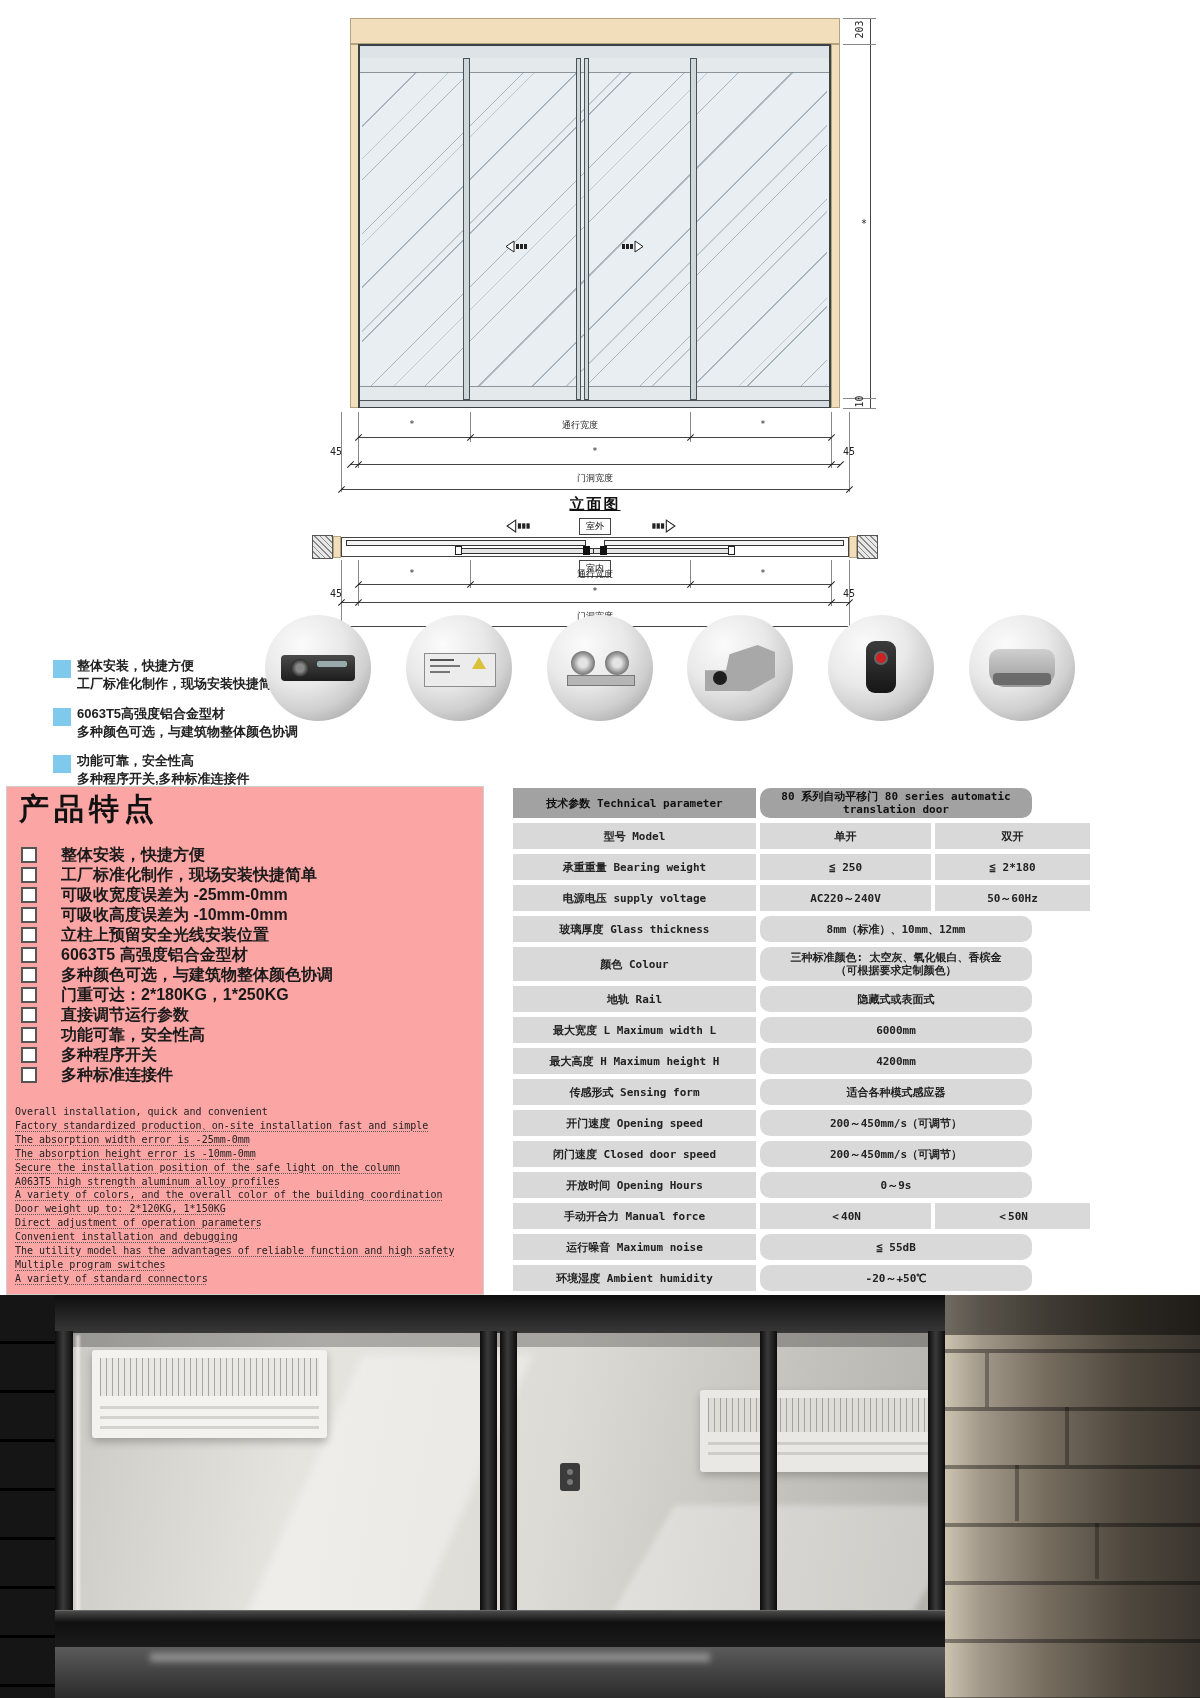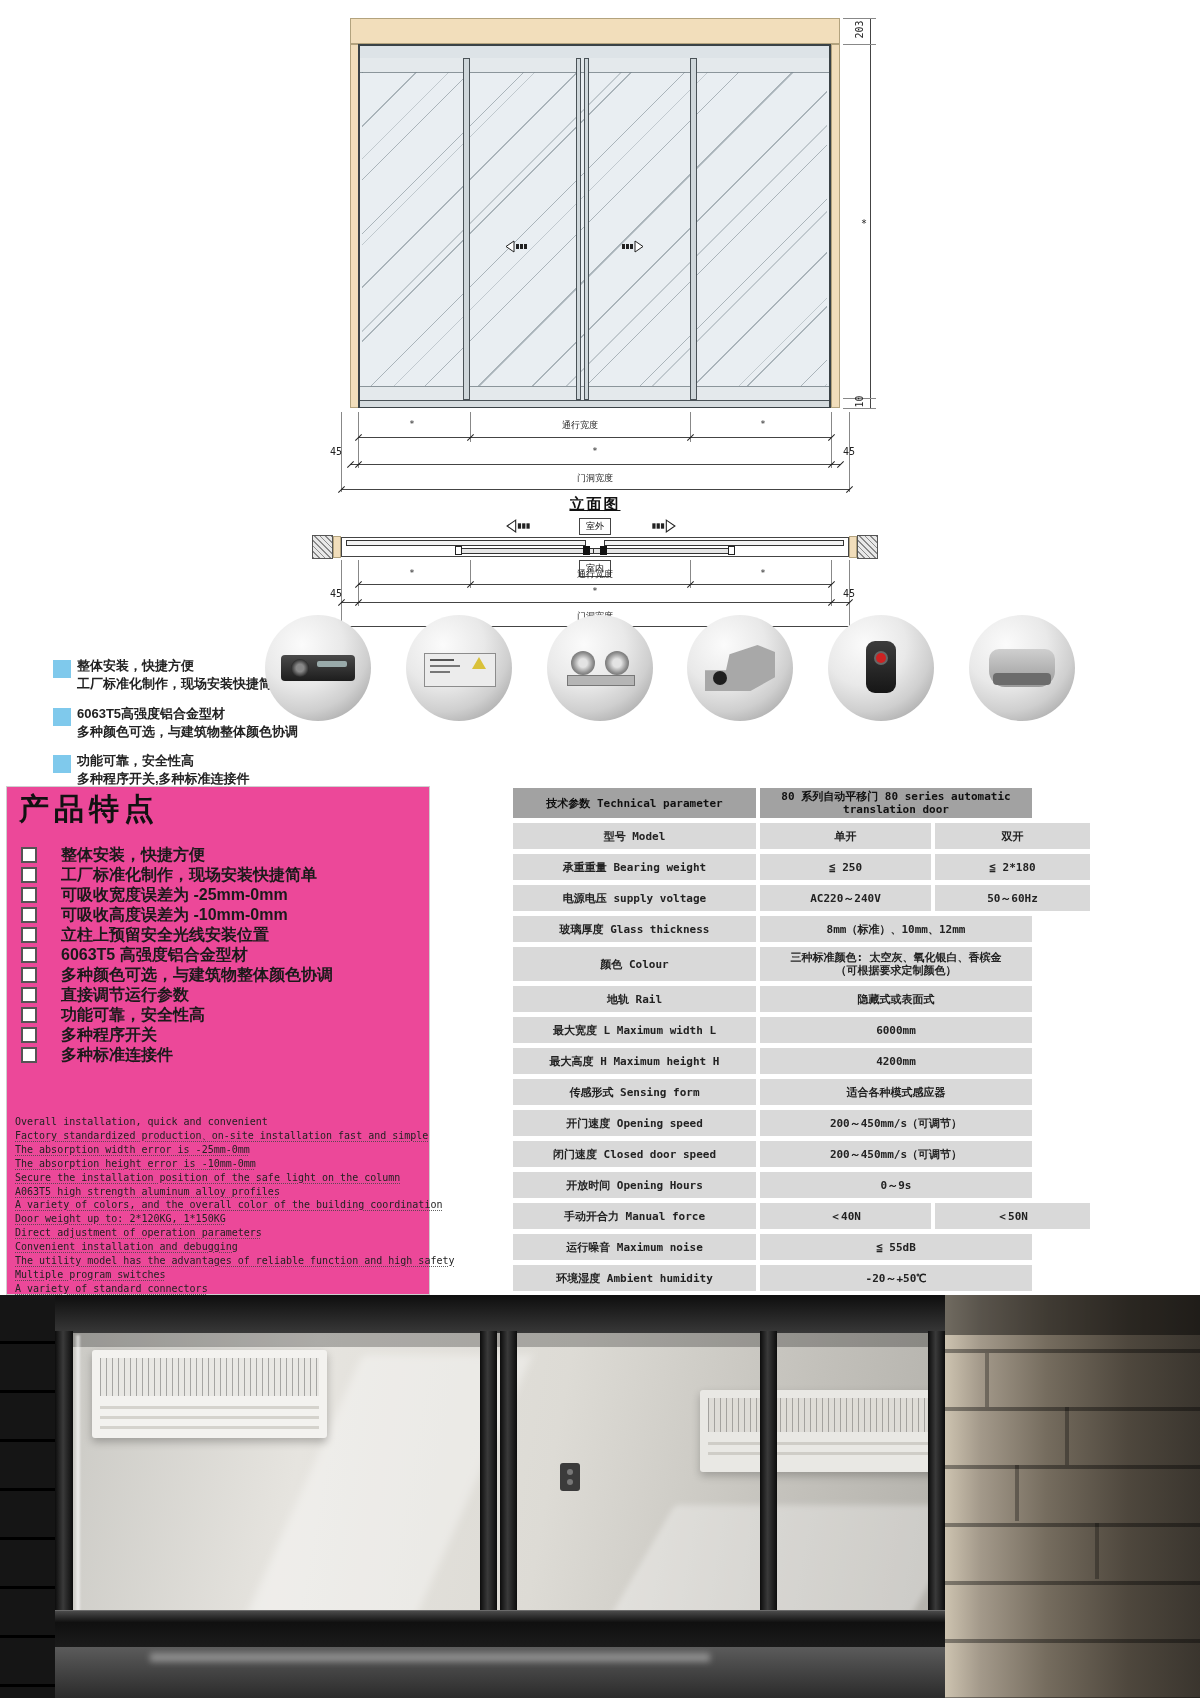--- a/index.html
+++ b/index.html
@@ -17,37 +17,37 @@
   .beige{background:#f2debb;border:1px solid #b3a37e;box-sizing:border-box;}
   .hatch{background:repeating-linear-gradient(45deg,#8a8a8a 0 1px,transparent 1px 4px),#e8e8e8;border:1px solid #555;box-sizing:border-box;}
   .frame{background:#cfd7db;border:1px solid #4a5257;box-sizing:border-box;}
   
   .hl-sq{position:absolute;width:18px;height:18px;background:#7fc9ec;}
   .hl-t{position:absolute;font:bold 13px "Liberation Sans",sans-serif;color:#222;line-height:18px;white-space:nowrap;}
   
   .circ{position:absolute;width:106px;height:106px;border-radius:50%;
         background:radial-gradient(circle at 35% 28%,#fbfbfb 0%,#e9e9e9 40%,#cfcfcf 65%,#8f8f8f 100%);}
   
-  #featpanel{position:absolute;left:6px;top:786px;width:424px;height:509px;background:#ec4899;border:1px solid #cfcfcf;box-sizing:border-box;}
+  #featpanel{position:absolute;left:6px;top:786px;width:478px;height:509px;background:#fca5a5;border:1px solid #cfcfcf;box-sizing:border-box;}
   .feat-title{position:absolute;left:12px;top:2px;font:bold 30px "Liberation Sans",sans-serif;letter-spacing:5px;color:#111;}
   .feat-list{position:absolute;left:12px;top:58px;width:430px;}
   .feat-item{display:flex;align-items:center;height:20px;}
   .cbx{width:12px;height:12px;border:2px solid #555;margin:0 24px 0 2px;flex:0 0 auto;background:#fff;}
   .feat-txt{font:bold 16px "Liberation Sans",sans-serif;color:#1a1a1a;white-space:nowrap;}
-  .eng-list{position:absolute;left:8px;top:318px;width:440px;margin-top:10px;}
+  .eng-list{position:absolute;left:8px;top:318px;width:440px;}
   .eng{font:10px "DejaVu Sans Mono",monospace;color:#222;line-height:13.9px;white-space:nowrap;}
   .u{text-decoration:underline dotted 1px rgba(70,70,70,.85);text-underline-offset:2px;}
   
   #spec{position:absolute;left:513px;top:788px;width:577px;display:flex;flex-direction:column;gap:5px;}
   .srow{display:flex;gap:4px;}
   .cell{background:#d9d9d9;display:flex;flex-direction:column;align-items:center;justify-content:center;
         font:600 11px "DejaVu Sans Mono","Liberation Sans",monospace;color:#222;text-align:center;line-height:13px;}
   .hcell{background:#a2a2a2;color:#101010;}
   .r30{height:30px;} .r26{height:26px;} .r34{height:34px;}
-  .wlab{width:243px;} .wv1{width:171px;} .wv2{width:155px;} .wspan{width:272px;}
+  .wlab{width:243px;} .wv1{width:171px;} .wv2{width:155px;} .wspan{width:272px;border-radius:10px;}
   
   #photo{position:absolute;left:0;top:1295px;width:1200px;height:403px;background:linear-gradient(#303030,#222);overflow:hidden;}
   .pframe{position:absolute;background:linear-gradient(90deg,#0c0c0c,#3a3a3a 45%,#0c0c0c);}
 </style>
 </head>
 <body>
 
 <div id="page">
 
   <div class="abs" style="inset:0;">
@@ -258,20 +258,24 @@
       <div class="feat-item">
           <span class="cbx"></span>
           <span class="feat-txt">6063T5 高强度铝合金型材</span>
         </div>
       <div class="feat-item">
           <span class="cbx"></span>
           <span class="feat-txt">多种颜色可选，与建筑物整体颜色协调</span>
         </div>
       <div class="feat-item">
           <span class="cbx"></span>
+          <span class="feat-txt">门重可达：2*180KG，1*250KG</span>
+        </div>
+      <div class="feat-item">
+          <span class="cbx"></span>
           <span class="feat-txt">直接调节运行参数</span>
         </div>
       <div class="feat-item">
           <span class="cbx"></span>
           <span class="feat-txt">功能可靠，安全性高</span>
         </div>
       <div class="feat-item">
           <span class="cbx"></span>
           <span class="feat-txt">多种程序开关</span>
         </div>

